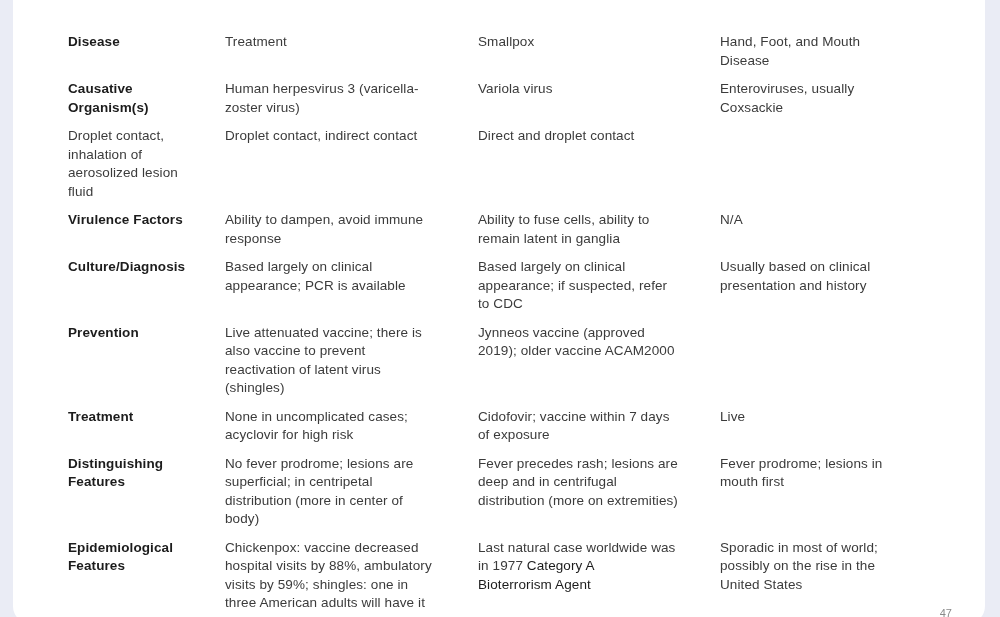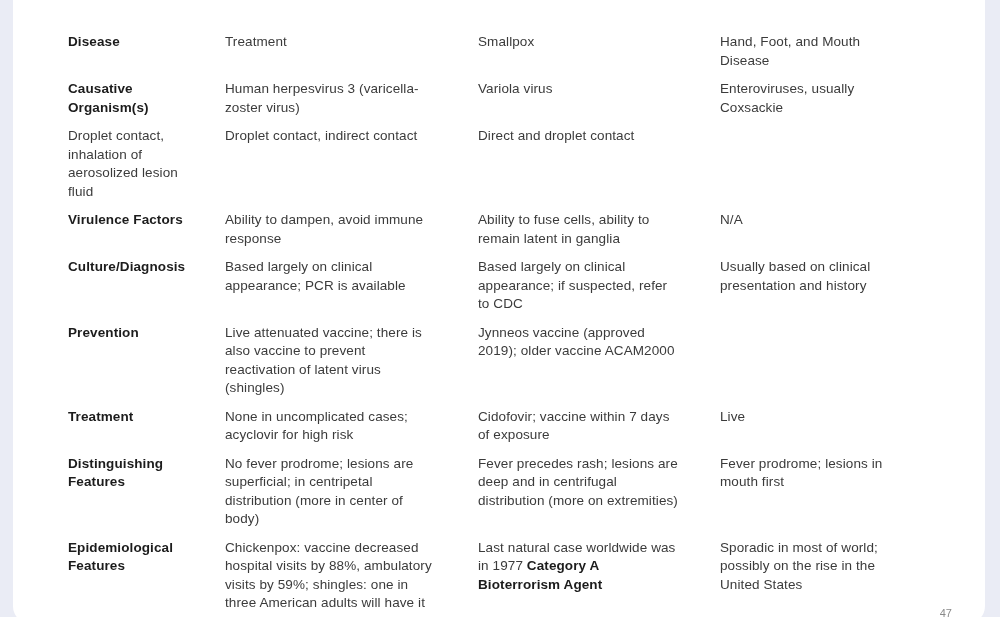--- a/index.html
+++ b/index.html
@@ -36,21 +36,21 @@
     letter-spacing: 0.1px;
     color: #3b3b3b;
     white-space: pre-line;
     padding-right: 20px;
   }
   .cell.label {
     font-weight: bold;
     color: #1c1c1c;
   }
   .cell b {
-    font-weight: bold;
+    font-weight: normal;
     color: #1c1c1c;
   }
   .page-number {
     position: absolute;
     right: 33px;
     bottom: 5px;
     font-size: 11px;
     color: #8a8a8a;
   }
 </style>

